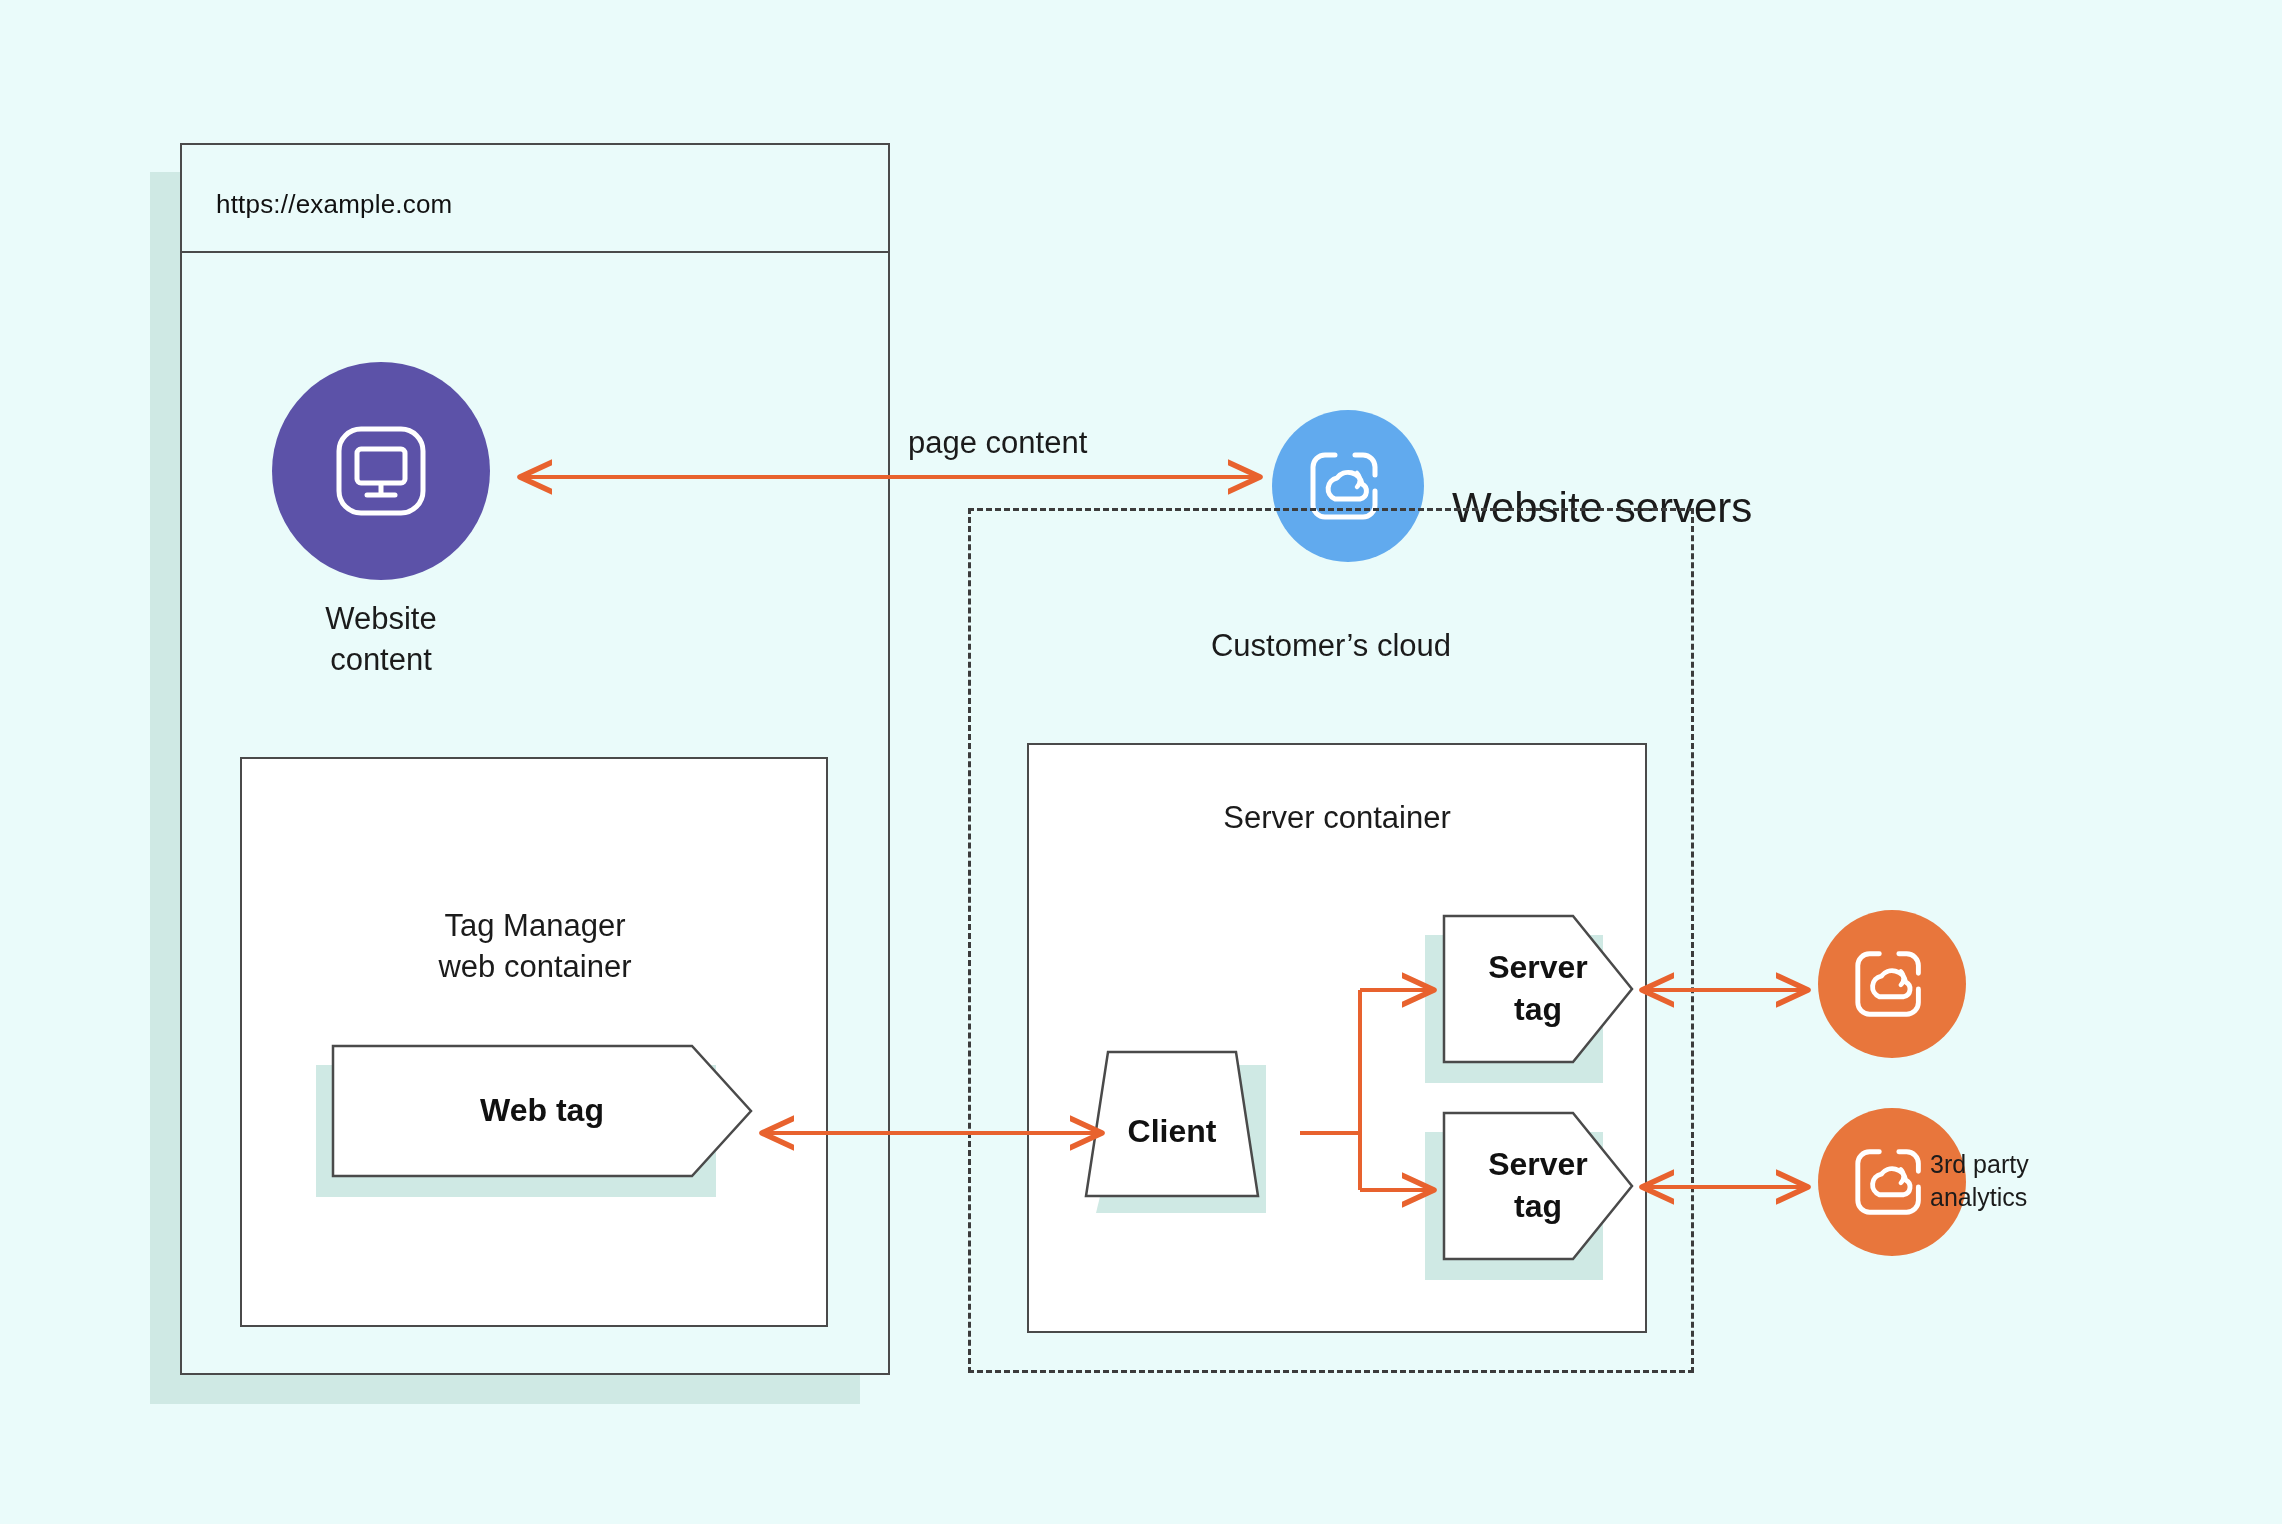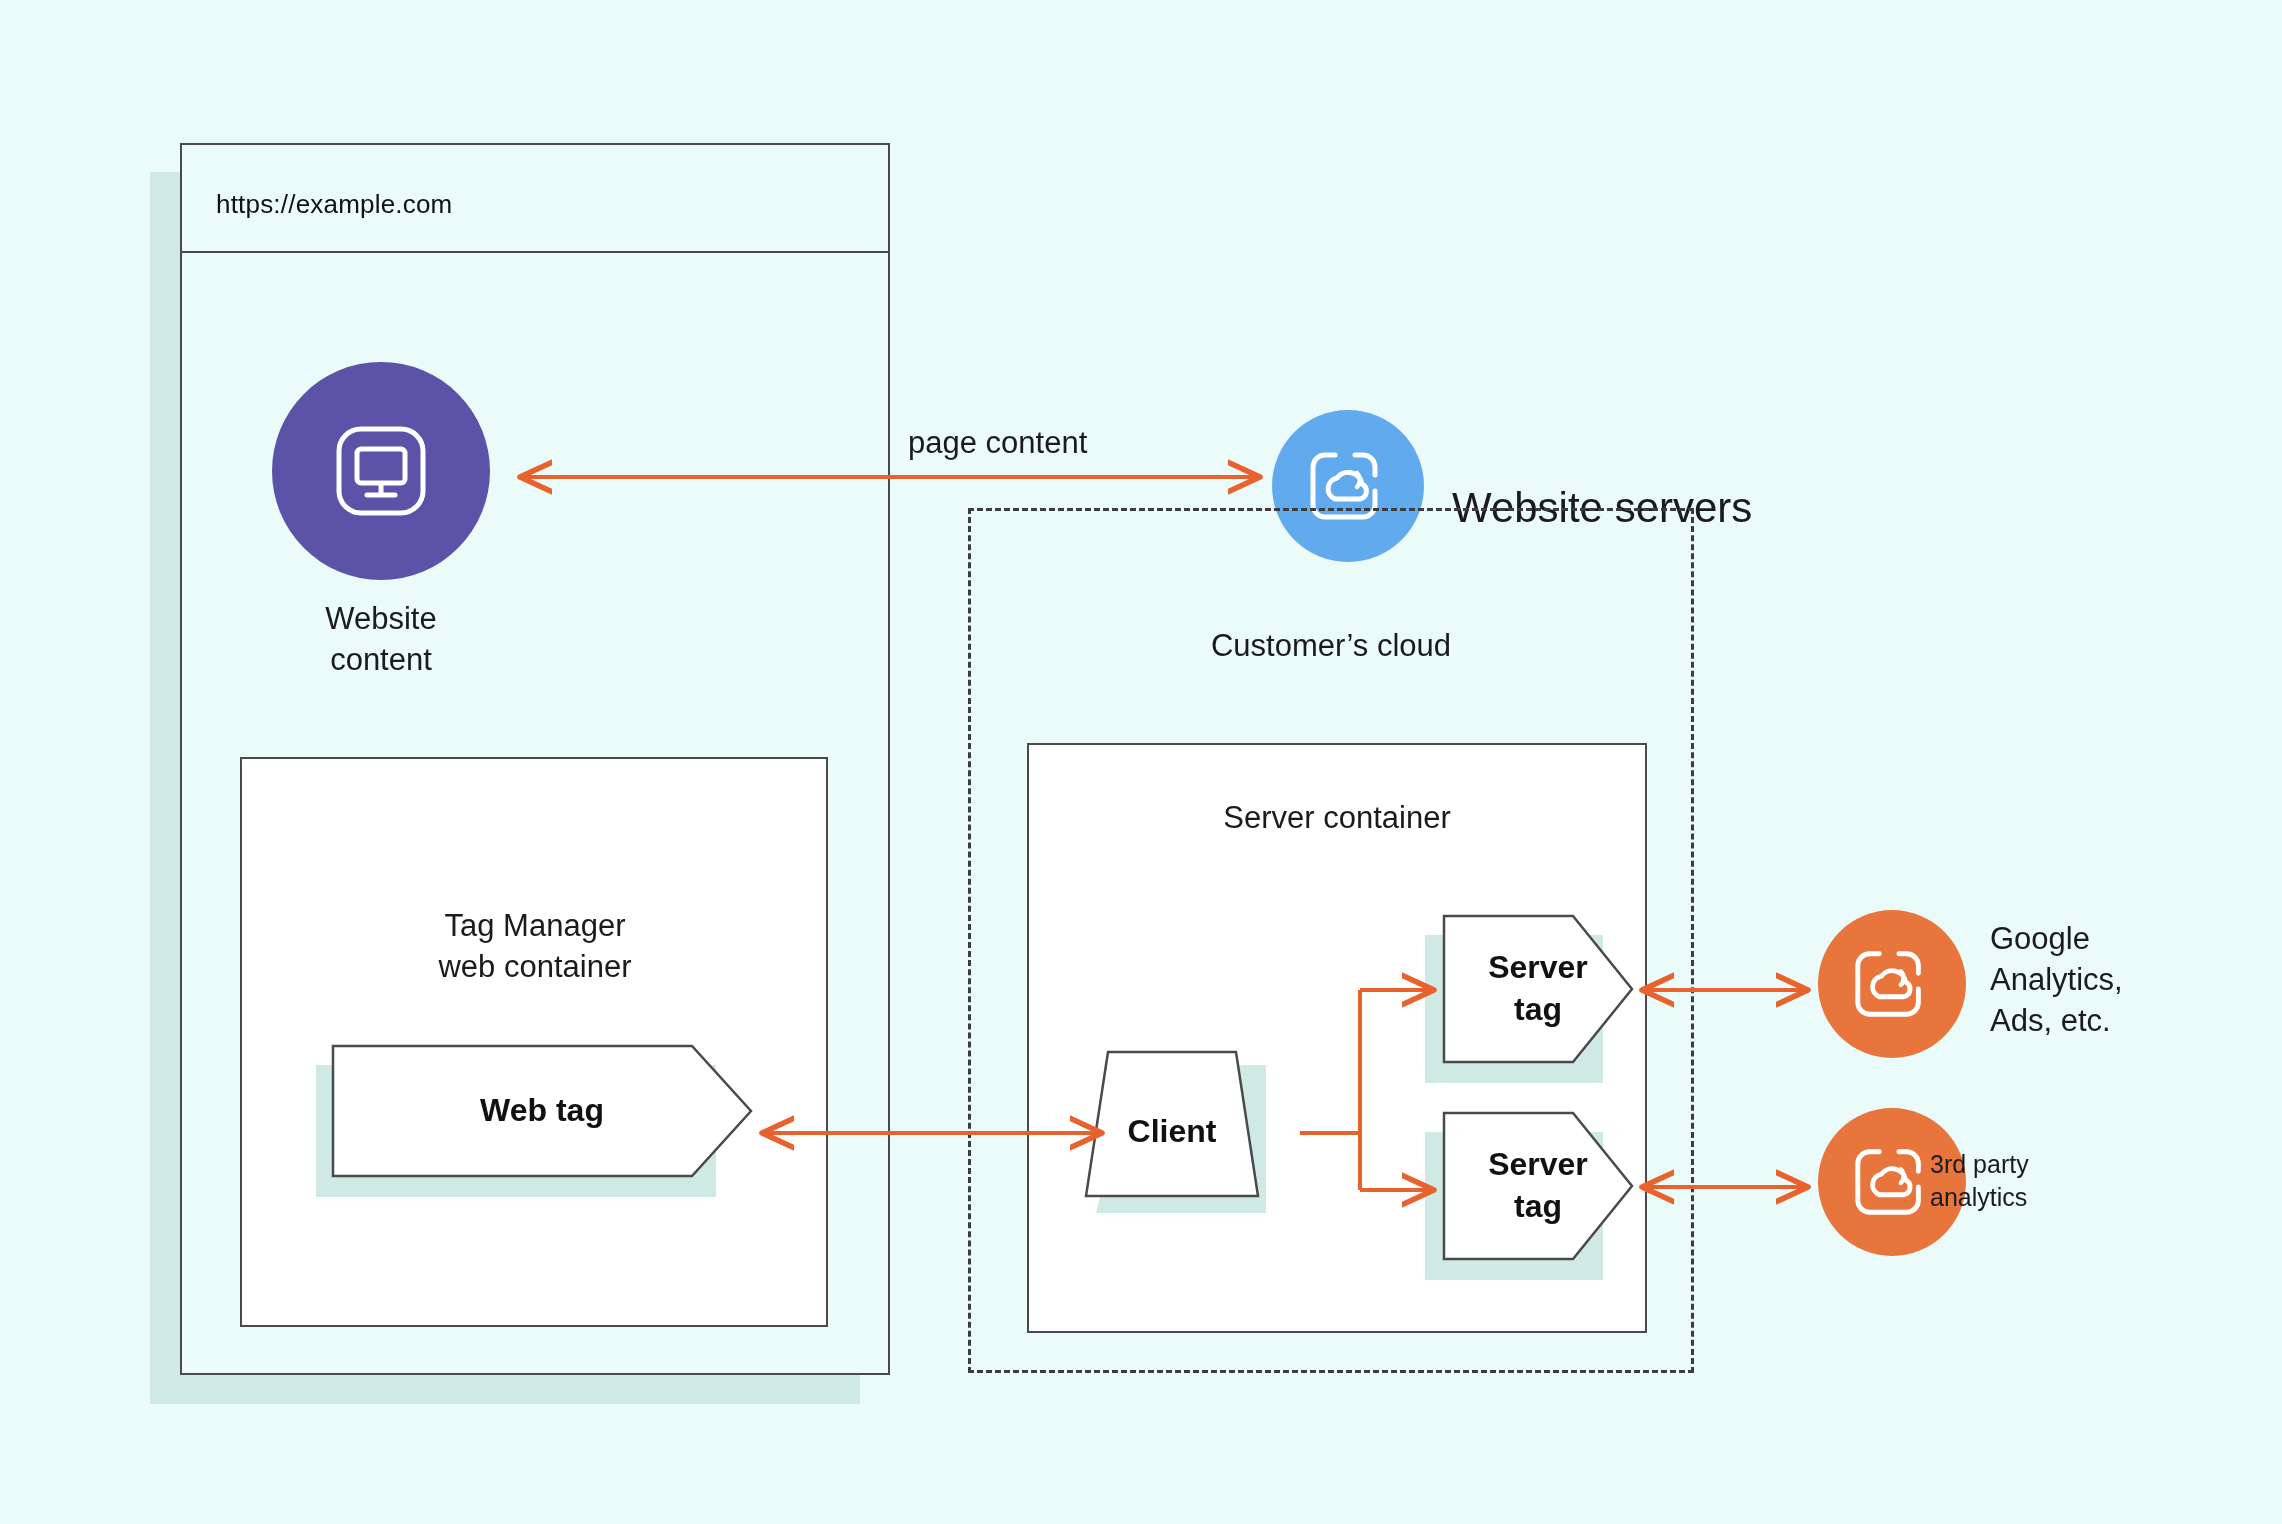--- a/index.html
+++ b/index.html
@@ -271,23 +271,20 @@
   </div>
 
   <div class="circle" id="google-analytics-circle">
     <svg width="84" height="84" viewBox="0 0 86 86">
       <path d="M30 12 H20 a12 12 0 0 0 -12 12 V62 a12 12 0 0 0 12 12 H58 a12 12 0 0 0 12 -12 V48" fill="none" stroke="#ffffff" stroke-width="5" stroke-linecap="round"></path>
       <path d="M50 12 h8 a12 12 0 0 1 12 12 v8" fill="none" stroke="#ffffff" stroke-width="5" stroke-linecap="round"></path>
       <path d="M52 30 a10 10 0 0 1 0 14" fill="none" stroke="#ffffff" stroke-width="4.5" stroke-linecap="round"></path>
       <path d="M30 56 a11 11 0 0 1 2 -21 a14 14 0 0 1 25 6 a8 8 0 0 1 -2 15 z" fill="none" stroke="#ffffff" stroke-width="5" stroke-linejoin="round"></path>
     </svg>
   </div>
-  <div class="label" id="google-analytics-label">Google
-Analytics,
-Ads, etc.</div>
 
   <div class="circle" id="third-party-circle">
     <svg width="84" height="84" viewBox="0 0 86 86">
       <path d="M30 12 H20 a12 12 0 0 0 -12 12 V62 a12 12 0 0 0 12 12 H58 a12 12 0 0 0 12 -12 V48" fill="none" stroke="#ffffff" stroke-width="5" stroke-linecap="round"></path>
       <path d="M50 12 h8 a12 12 0 0 1 12 12 v8" fill="none" stroke="#ffffff" stroke-width="5" stroke-linecap="round"></path>
       <path d="M52 30 a10 10 0 0 1 0 14" fill="none" stroke="#ffffff" stroke-width="4.5" stroke-linecap="round"></path>
       <path d="M30 56 a11 11 0 0 1 2 -21 a14 14 0 0 1 25 6 a8 8 0 0 1 -2 15 z" fill="none" stroke="#ffffff" stroke-width="5" stroke-linejoin="round"></path>
     </svg>
   </div>
   <div class="label" id="third-party-label">3rd party

